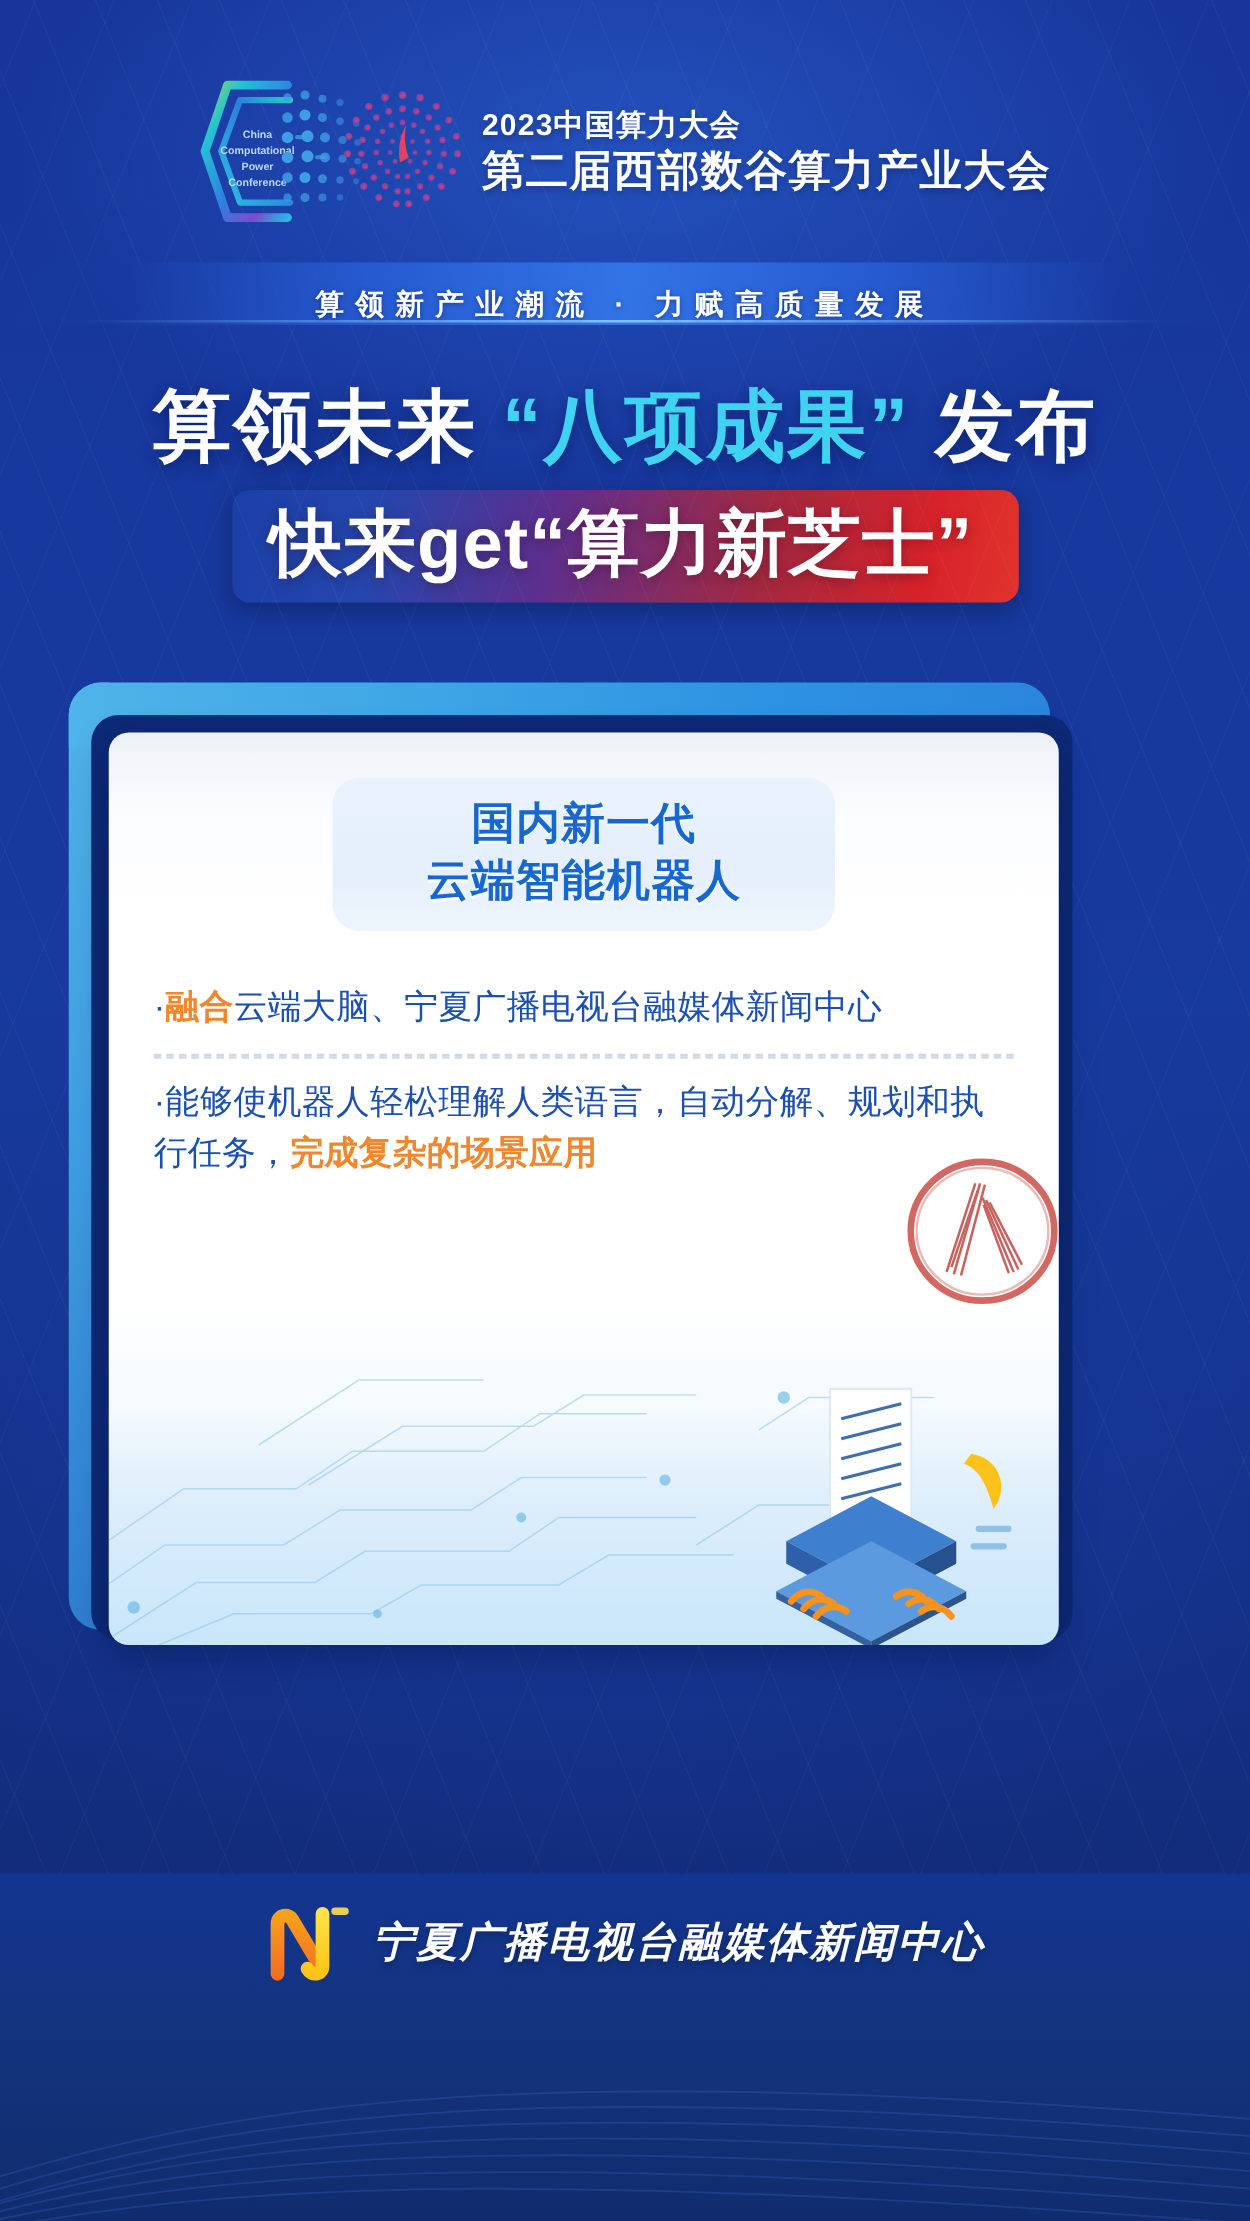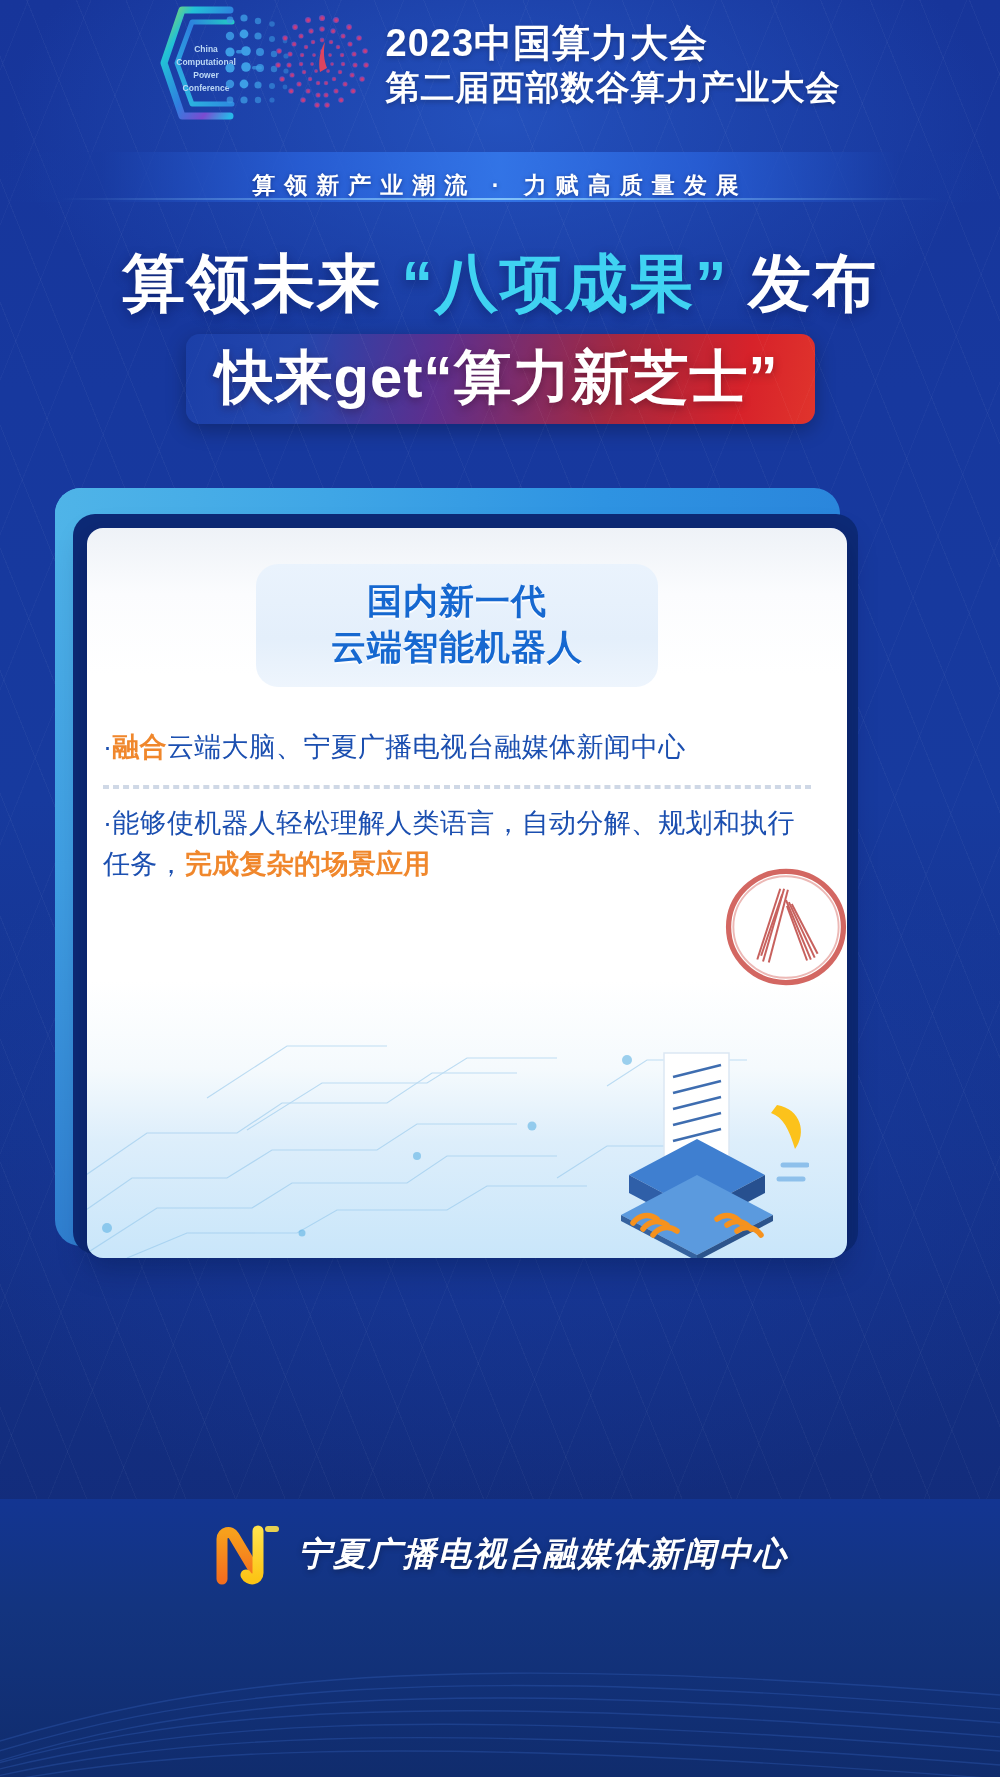--- a/index.html
+++ b/index.html
@@ -18,27 +18,27 @@
   
   .poster::before{
     content:"";position:absolute;inset:0;
     background-image:
       repeating-linear-gradient(68deg, rgba(255,255,255,.035) 0 1px, rgba(255,255,255,0) 1px 46px),
       repeating-linear-gradient(-68deg, rgba(255,255,255,.028) 0 1px, rgba(255,255,255,0) 1px 58px);
     pointer-events:none;
   }
 
   
-  .header{position:relative;display:flex;align-items:center;justify-content:center;gap:16px;}
+  .header{position:relative;padding-top:58px;display:flex;align-items:center;justify-content:center;gap:16px;}
   .logo-mark{position:relative;width:210px;height:128px;flex:0 0 auto;}
   .hex-logo{position:absolute;left:0;top:2px;}
   .fan-logo{position:absolute;left:112px;top:6px;}
   .conf-title{display:flex;flex-direction:column;gap:2px;}
   .conf-title .l1{
-    font-size:38px;font-weight:bold;color:#ffffff;letter-spacing:1px;line-height:1.18;
+    font-size:24px;font-weight:bold;color:#ffffff;letter-spacing:1px;line-height:1.18;
     text-shadow:0 2px 5px rgba(0,0,0,.25);
   }
   .conf-title .l2{
     font-size:34px;font-weight:bold;color:#ffffff;letter-spacing:1px;line-height:1.18;
     text-shadow:0 2px 5px rgba(0,0,0,.25);
   }
 
   
   .slogan-wrap{position:relative;margin-top:24px;height:50px;}
   .slogan-bar{
@@ -92,21 +92,21 @@
   }
   .card-shadow{
     position:absolute;left:18px;top:26px;width:785px;height:740px;border-radius:22px;
     background:#0d2a77;
   }
   .card{
     position:absolute;left:32px;top:40px;width:760px;height:730px;border-radius:16px;overflow:hidden;
     background:linear-gradient(180deg,#eef2f7 0%,#fbfcfe 9%,#ffffff 20%,#ffffff 62%,#f5fafd 74%,#ddeefb 84%,#c9e6fa 100%);
     box-shadow:0 10px 28px rgba(2,18,60,.35);
   }
-  .card-inner{position:relative;padding:22px 34px 0 14px;height:100%;box-sizing:border-box;}
+  .card-inner{position:relative;padding:22px 34px 0 34px;height:100%;box-sizing:border-box;}
 
   .card-title{
     position:relative;margin:14px auto 0 auto;width:402px;
     border-radius:22px;background:linear-gradient(180deg,#eaf3fd 0%,#e4effb 60%,#eef5fd 100%);
     padding:14px 0 16px 0;text-align:center;
   }
   .card-title .t{
     font-size:35px;font-weight:bold;color:#1668d0;line-height:1.32;letter-spacing:1px;
     text-shadow:0 2px 0 rgba(255,255,255,.85);
   }

